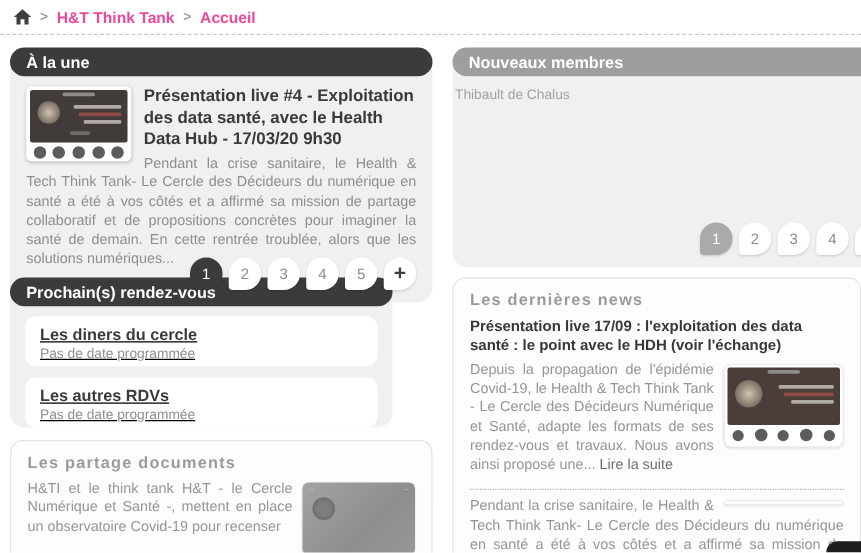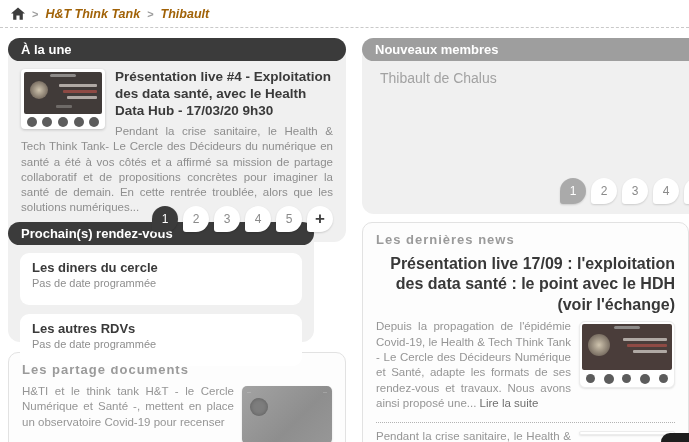--- a/index.html
+++ b/index.html
@@ -11,21 +11,21 @@
   }
   
   .breadcrumb {
     position:absolute; top:0; left:0; right:0; height:28px;
     display:flex; align-items:center; gap:7px; padding-left:11px;
     border-bottom:1px dashed #c9c9c9; background:#fff;
     font-size:12.5px; font-weight:bold; color:#3d3d3d;
   }
   .crumb-sep { color:#9c9c9c; font-size:11px; }
   .home-ico { width:14px; height:13px; display:inline-block; }
-  .crumb-link { text-decoration:none; color:#a16207; cursor:pointer;font-style:italic; }
+  .crumb-link { text-decoration:none; color:#ec4899; cursor:pointer; }
 
   
   .panel { position:absolute; }
   .pill-header {
     position:absolute; top:0; left:0; right:0; height:23px; z-index:2;
     border-radius:12px; color:#fff; font-weight:bold; font-size:13px;
     line-height:23px; padding-left:13px;
   }
   .pill-header.dark { background:#3b3b3b; }
   .pill-header.gray { background:#9e9e9e; border-radius:12px 0 0 12px; }
@@ -68,42 +68,42 @@
   .avatar { width:10px; height:10px; border-radius:50%; background:#5c5c5c; }
   .avatar.small { width:9px; height:9px; }
   .article-title {
     font-weight:bold; font-size:13.5px; color:#3a3a3a; line-height:1.26;
     margin-bottom:5px; text-align:left; cursor:pointer;
   }
 
   
   #panel-membres { left:362px; top:38px; width:327px; height:176px; }
   #panel-membres .panel-bg { border-radius:12px 0 0 12px; }
-  .member-name { padding:32px 0 0 18px; font-size:14px; color:#a2a2a2; cursor:pointer; }
+  .member-name { padding:32px 0 0 2px; font-size:11px; color:#a2a2a2; cursor:pointer; }
 
   
   #panel-rdv { left:8px; top:222px; width:306px; height:120px; }
   .rdv-card {
     background:#fff; border-radius:9px; margin:0 12px 9px 12px;
-    padding:7px 12px 16px 12px; cursor:pointer;
+    padding:7px 12px 4px 12px; cursor:pointer;text-decoration:underline;
   }
   .rdv-wrap { padding-top:31px; }
   .rdv-title { font-weight:bold; font-size:13px; color:#3a3a3a; }
   .rdv-sub { font-size:11px; color:#8e8e8e; margin-top:2px; }
 
   
   .flat-panel { background:#fdfdfd; border:1px solid #e2e2e2; border-radius:10px; }
   .flat-header {
     padding:9px 13px 6px 13px; font-weight:bold; font-size:13px;
     color:#9a9a9a; letter-spacing:1px;
   }
   .item { padding:1px 13px 6px 13px; overflow:hidden; }
   .item-title {
-    font-weight:bold; font-size:16px; color:#383838; line-height:1.28;
-    margin-bottom:4px; cursor:pointer;text-align:right;
+    font-weight:bold; font-size:12px; color:#383838; line-height:1.28;
+    margin-bottom:4px; cursor:pointer;
   }
   .item-body { font-size:11.5px; color:#959595; line-height:1.33; text-align:justify; }
   .read-more { font-weight:normal; color:#6f6f6f; cursor:pointer; }
   .dotted-sep { border-top:1px dotted #b3b3b3; margin:5px 13px; }
 
   #panel-news { left:362px; top:222px; width:327px; height:246px; }
   .news-thumb {
     float:right; width:96px; margin:2px 0 3px 8px; background:#fff;
     border:1px solid #ececec; border-radius:6px; padding:2px 2px 0 2px;
     box-shadow:0 1px 2px rgba(0,0,0,.1); cursor:pointer;
@@ -131,21 +131,21 @@
 
 <div class="breadcrumb">
   <span class="home-ico">
     <svg viewBox="0 0 16 14" width="14" height="13">
         <path d="M8 0 L16 7 H13.5 V14 H9.8 V9.2 H6.2 V14 H2.5 V7 H0 Z" fill="#3d3d3d"></path>
       </svg>
   </span>
   <span class="crumb-sep">&gt;</span>
   <a class="crumb-link">H&amp;T Think Tank</a>
   <span class="crumb-sep">&gt;</span>
-  <a class="crumb-link">Thibault</a>
+  <a class="crumb-link">Accueil</a>
 </div>
 
 <div class="panel" id="panel-alaune">
   <div class="pill-header dark">À la une</div>
   <div class="panel-bg"></div>
   <div class="panel-inner">
     <div class="alaune-content">
       <div class="promo-card">
         <div class="promo-dark">
           <div class="promo-logo"></div>

